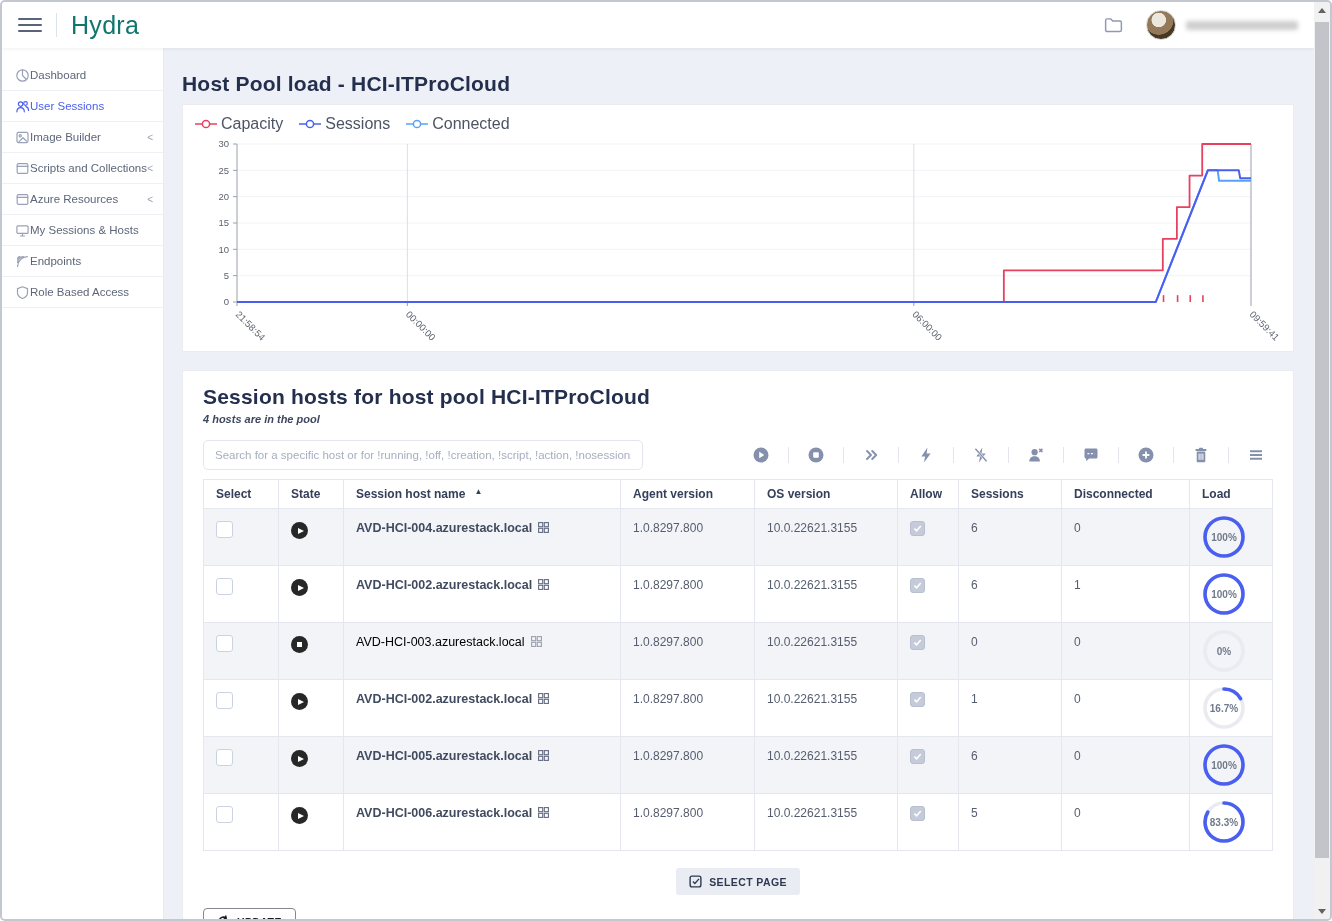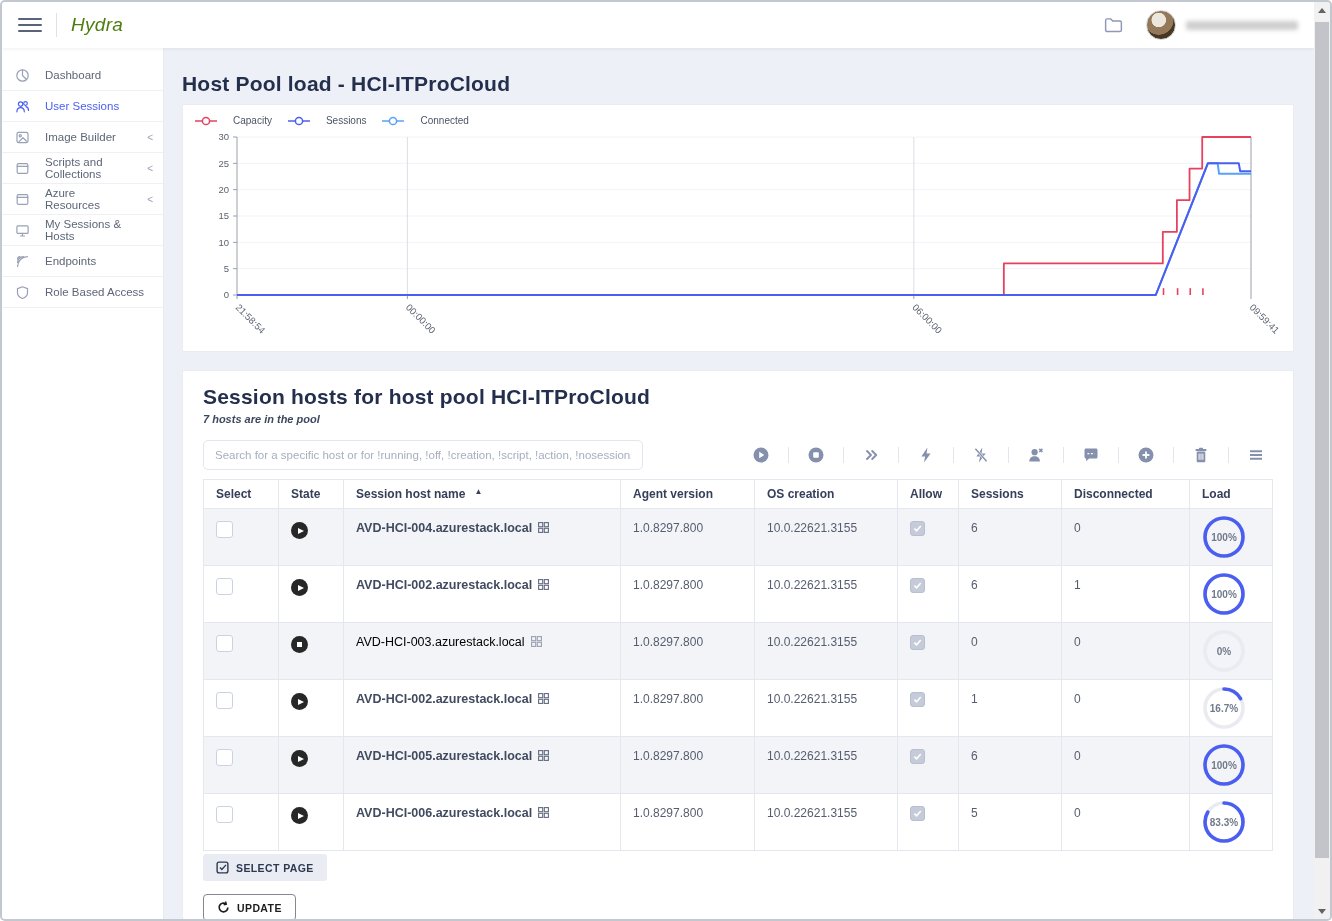--- a/index.html
+++ b/index.html
@@ -4,40 +4,40 @@
 <style>
   * { box-sizing: border-box; margin: 0; padding: 0; }
   body { font-family: "Liberation Sans", sans-serif; background:#fff; }
   .window { position:relative; width:1332px; height:921px; border:2px solid #c3c7cf; border-radius:5px; overflow:hidden; background:#edf0f7; }
 
   
   .topbar { position:absolute; top:0; left:0; right:16px; height:46px; background:#fff; display:flex; align-items:center; padding:0 16px; z-index:5; box-shadow:0 1px 3px rgba(40,50,80,.08); }
   .hamburger { width:24px; cursor:pointer; display:flex; flex-direction:column; gap:4px; }
   .hamburger span { height:2px; background:#59647c; border-radius:1px; }
   .topbar-divider { width:1px; height:24px; background:#dde1ea; margin:0 14px; }
-  .app-title { font-size:19px; color:#4d7c0f; letter-spacing:.3px;font-style:italic; }
+  .app-title { font-size:25px; color:#0f766e; letter-spacing:.3px; }
   .topbar-right { margin-left:auto; display:flex; align-items:center; gap:22px; }
   .avatar { width:30px; height:30px; border-radius:50%; background:radial-gradient(circle at 42% 32%, #ece7dc 0 28%, #93785a 30% 58%, #473723 60%); border:1px solid #d8d8d8; cursor:pointer; }
   .blurbar { width:112px; height:9px; background:#c6c6c6; border-radius:2px; filter:blur(2.2px); opacity:.85; }
 
   
   .sidebar { position:absolute; top:46px; left:0; width:162px; bottom:0; background:#fff; border-right:1px solid #e9ebf2; padding-top:12px; z-index:4; }
-  .nav-item { display:flex; align-items:center; gap:15px; height:31px; padding:0 10px 0 13px; border-bottom:1px solid #eef0f5; font-size:11.5px; color:#5d6678; cursor:pointer; }
+  .nav-item { display:flex; align-items:center; gap:0; height:31px; padding:0 10px 0 13px; border-bottom:1px solid #eef0f5; font-size:11.5px; color:#5d6678; cursor:pointer; }
   .nav-item svg { flex:0 0 auto; }
   .nav-item.active { color:#4a5ff0; }
   .nav-item.active svg * { stroke:#4a5ff0; }
   .nav-chevron { margin-left:auto; color:#9aa2b4; font-size:10px; }
 
   
   .main { position:absolute; top:46px; left:162px; right:16px; bottom:0; padding:24px 20px 7px 18px; overflow:hidden; }
   .section-title { font-size:21px; font-weight:700; color:#242f4e; letter-spacing:.2px; }
 
   .chart-card { margin-top:8px; background:#fff; border:1px solid #eaecf2; height:248px; padding:8px 10px 0 10px; }
   .legend { display:flex; gap:16px; align-items:center; padding:2px 2px 4px 2px; }
-  .legend-item { display:flex; align-items:center; gap:16px; font-size:10px; color:#4c5465; cursor:pointer; }
+  .legend-item { display:flex; align-items:center; gap:4px; font-size:16px; color:#4c5465; cursor:pointer; }
 
   .hosts-card { margin-top:18px; background:#fff; border:1px solid #eaecf2; padding:14px 20px 12px 20px; }
   .hosts-subtitle { font-size:11px; font-style:italic; font-weight:700; color:#3e485d; margin-top:4px; }
 
   .controls-row { display:flex; align-items:center; margin-top:15px; }
   .search-input { width:440px; height:30px; border:1px solid #e3e6ee; border-radius:5px; background:#fff; padding:0 11px; font-size:11.5px; color:#444; font-family:"Liberation Sans", sans-serif; }
   .search-input::placeholder { color:#a7aebf; }
   .toolbar { margin-left:auto; display:flex; align-items:center; }
   .tool-btn { width:34px; height:26px; display:flex; align-items:center; justify-content:center; cursor:pointer; }
   .tsep { width:1px; height:16px; background:#e2e5ec; margin:0 10px; }
@@ -56,21 +56,21 @@
   .state-dot { width:17px; height:17px; border-radius:50%; background:#272727; display:flex; align-items:center; justify-content:center; margin-top:1px; }
   .play-tri { width:0; height:0; border-left:6px solid #fff; border-top:3.5px solid transparent; border-bottom:3.5px solid transparent; margin-left:2px; }
   .stop-sq { width:5.5px; height:5.5px; background:#fff; }
   .hostname { font-weight:700; color:#414b60; font-size:12.5px; }
   .hostname.dim { font-weight:400; color:#000000; }
   .apps-ic { color:#626b80; margin-top:1px; cursor:pointer; }
   .apps-ic.dim { color:#9ba0ae; }
   .allow-box { width:15px; height:15px; background:#c5cbd8; border:1px solid #b8bfce; border-radius:3px; display:flex; align-items:center; justify-content:center; }
   .load-cell { padding:6px 12px; align-items:center; }
 
-  .selectpage-row { display:flex; justify-content:flex-start; margin-top:3px; }
+  .selectpage-row { display:flex; justify-content:center; margin-top:17px; }
   .selectpage-btn { display:flex; align-items:center; gap:7px; background:#e9ecf3; border:none; border-radius:3px; padding:7px 13px; font-size:10.5px; font-weight:700; letter-spacing:.4px; color:#2e3950; cursor:pointer; font-family:"Liberation Sans", sans-serif; }
   .update-btn { display:flex; align-items:center; gap:7px; margin-top:13px; background:#fff; border:1px solid #85888f; border-radius:4px; padding:6px 13px; font-size:10.5px; font-weight:700; letter-spacing:.4px; color:#1d1d1f; cursor:pointer; font-family:"Liberation Sans", sans-serif; }
 
   
   .vscroll { position:absolute; top:0; right:0; width:16px; bottom:0; background:#f1f1f1; z-index:6; }
   .vs-btn { position:absolute; left:0; width:16px; height:16px; display:flex; align-items:center; justify-content:center; cursor:pointer; }
   .vs-up { top:0; } .vs-down { bottom:0; }
   .tri-up { width:0;height:0;border-left:4px solid transparent;border-right:4px solid transparent;border-bottom:5px solid #636363; }
   .tri-down { width:0;height:0;border-left:4px solid transparent;border-right:4px solid transparent;border-top:5px solid #636363; }
   .vs-thumb { position:absolute; left:1px; width:14px; top:20px; height:836px; background:#c2c4c9; cursor:pointer; }
@@ -245,21 +245,21 @@
           <line x1="997.2495664439152" y1="165" x2="997.2495664439152" y2="158.15333333333334" stroke="#e8415f" stroke-width="1.6"></line>
           <line x1="1009.9107914999885" y1="165" x2="1009.9107914999885" y2="158.15333333333334" stroke="#e8415f" stroke-width="1.6"></line>
           <polyline points="44,165 810.8481975628367,165 810.8481975628367,133.4 969.8169121557564,133.4 969.8169121557564,101.8 983.8849399958378,101.8 983.8849399958378,70.2 996.5461650519111,70.2 996.5461650519111,38.599999999999994 1009.2073901079843,38.599999999999994 1009.2073901079843,7 1058,7" fill="none" stroke="#e8415f" stroke-width="1.8" stroke-linejoin="round"></polyline>
           <polyline points="44,165 962.7828982357158,165 1014.834601244017,33.333333333333314 1024.6822207320738,33.333333333333314 1026.089023516082,43.86666666666666 1058,43.86666666666666" fill="none" stroke="#57a2f8" stroke-width="2" stroke-linejoin="round"></polyline>
           <polyline points="44,165 962.7828982357158,165 1014.834601244017,33.333333333333314 1045.784262492196,33.333333333333314 1047.191065276204,41.233333333333334 1058,41.233333333333334" fill="none" stroke="#4a5ff0" stroke-width="2" stroke-linejoin="round"></polyline>
         </svg>
     </div>
 
     <div class="hosts-card">
       <div class="section-title">Session hosts for host pool HCI-ITProCloud</div>
-      <div class="hosts-subtitle">7 hosts are in the pool</div>
+      <div class="hosts-subtitle">4 hosts are in the pool</div>
 
       <div class="controls-row">
         <input class="search-input" type="text" placeholder="Search for a specific host or for !running, !off, !creation, !script, !action, !nosessions, !failed, !drainmode" style="">
         <div class="toolbar">
             <div class="tool-btn">
               <svg width="18" height="18" viewBox="0 0 18 18">
                 <circle cx="9" cy="9" r="7.5" fill="#8590ad"></circle>
                 <path d="M7.2 5.8 L12.2 9 L7.2 12.2 Z" fill="#fff"></path>
               </svg>
             </div>
@@ -332,21 +332,21 @@
             </div>
           </div>
       </div>
 
       <div class="htable">
         <div class="thead">
             <div class="cell">Select</div>
             <div class="cell">State</div>
             <div class="cell">Session host name<span class="sort-arrow">▲</span></div>
             <div class="cell">Agent version</div>
-            <div class="cell">OS creation</div>
+            <div class="cell">OS version</div>
             <div class="cell">Allow</div>
             <div class="cell">Sessions</div>
             <div class="cell">Disconnected</div>
             <div class="cell">Load</div>
           </div>
         <div>
             <div class="trow">
               <div class="cell">
                 <div class="sel-box"></div>
               </div>

